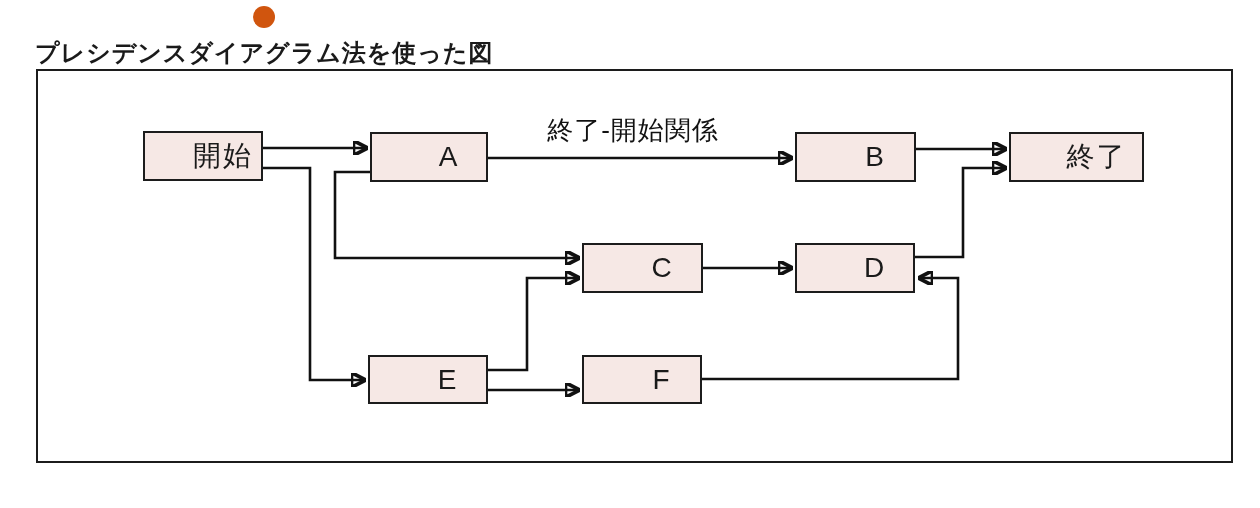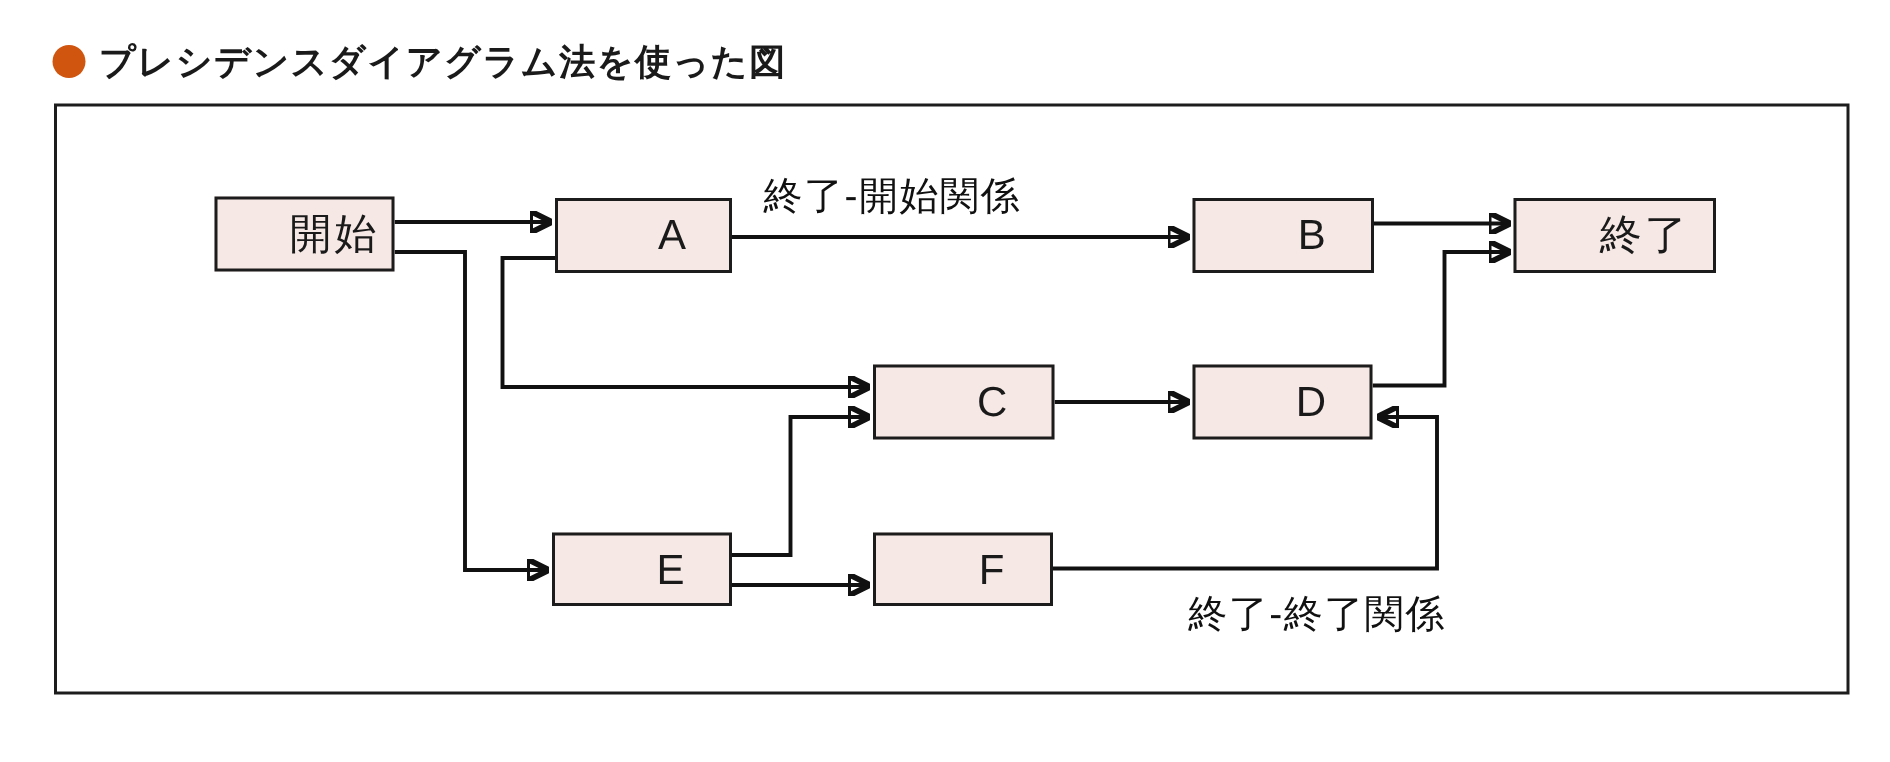--- a/index.html
+++ b/index.html
@@ -12,24 +12,25 @@
     position: relative;
     width: 1260px;
     height: 508px;
     background: #ffffff;
     overflow: hidden;
   }
   
   .caption {
     position: absolute;
     left: 35px;
-    top: 25px;
+    top: 6px;
     display: flex;
     align-items: center;
     gap: 9px;
+    flex-direction: column;
   }
   .bullet {
     width: 22px;
     height: 22px;
     border-radius: 50%;
     background: var(--bullet, #d0550e);
     flex: 0 0 auto;
   }
   .caption-text {
     font-size: 24px;
@@ -86,21 +87,21 @@
   #node-e     { left: 368px; top: 355px; width: 120px; height: 49px; }
   #node-f     { left: 582px; top: 355px; width: 120px; height: 49px; }
   
   .edge-label {
     position: absolute;
     font-size: 26px;
     letter-spacing: 1px;
     color: #111111;
     white-space: nowrap;
   }
-  #label-fs { left: 509px; top: 113px; width: 210px; text-align: left; }
+  #label-fs { left: 528px; top: 113px; width: 210px; text-align: center; }
   #label-ss { left: 340px; top: 212px; }
   #label-ff { left: 780px; top: 392px; width: 196px; text-align: center; }
 </style>
 </head>
 <body>
 
 <div id="stage">
 
   <div class="caption">
     <span class="bullet"></span>
@@ -130,15 +131,14 @@
   <div class="node" id="node-start">開始</div>
   <div class="node" id="node-a">A</div>
   <div class="node" id="node-b">B</div>
   <div class="node" id="node-end">終了</div>
   <div class="node" id="node-c">C</div>
   <div class="node" id="node-d">D</div>
   <div class="node" id="node-e">E</div>
   <div class="node" id="node-f">F</div>
 
   <div class="edge-label" id="label-fs">終了-開始関係</div>
-  <div class="edge-label" id="label-ff">終了-終了関係</div>
 
 </div>
 
 </body></html>

